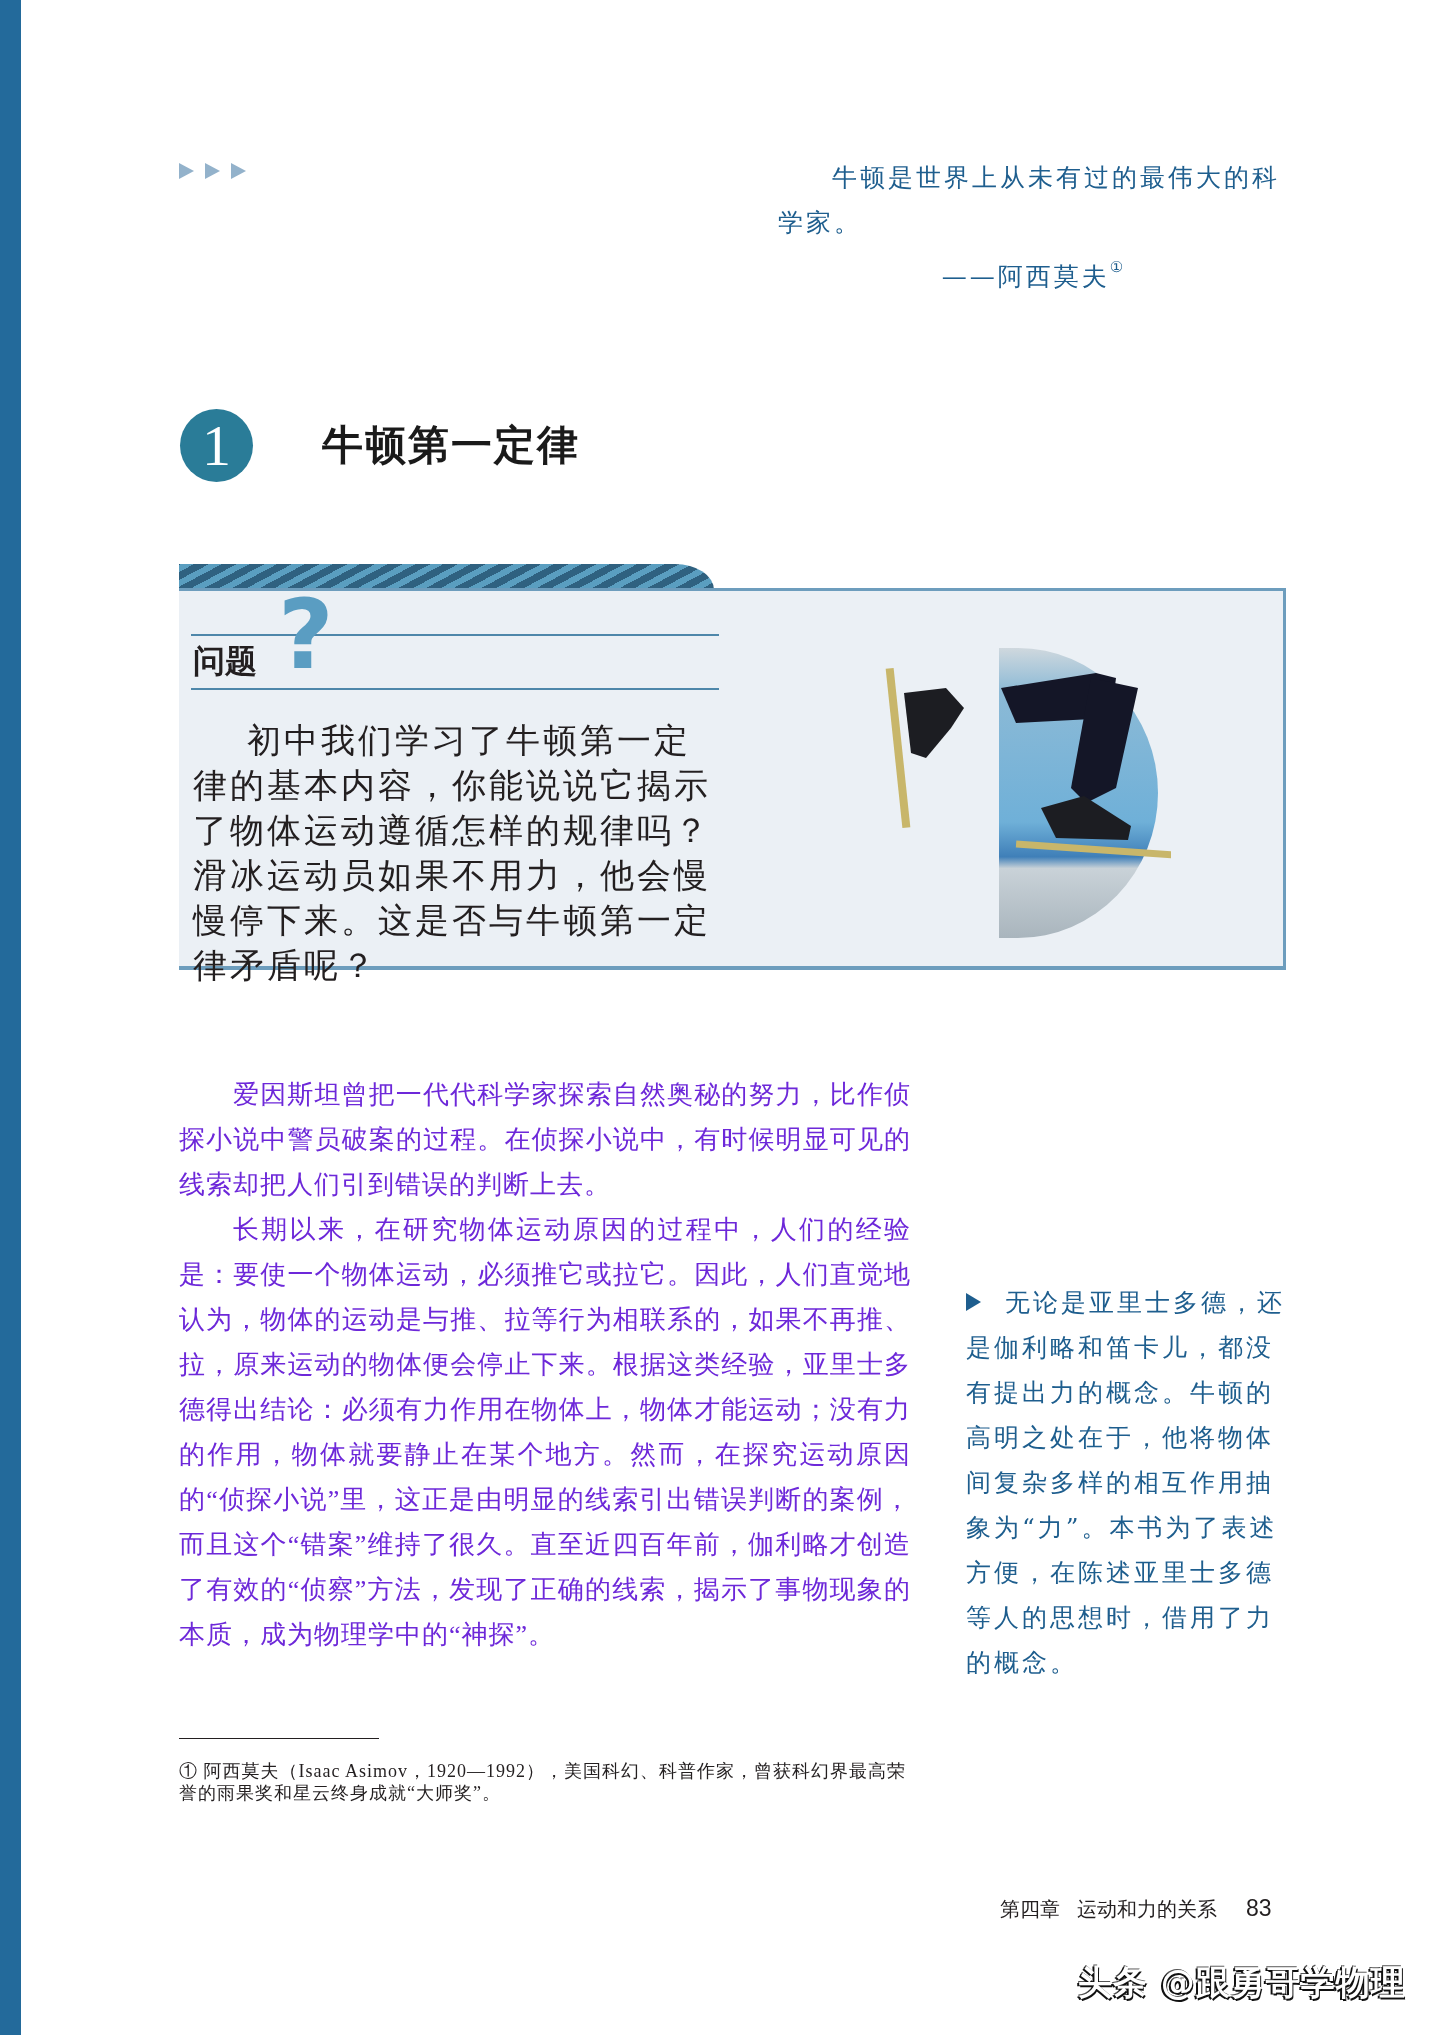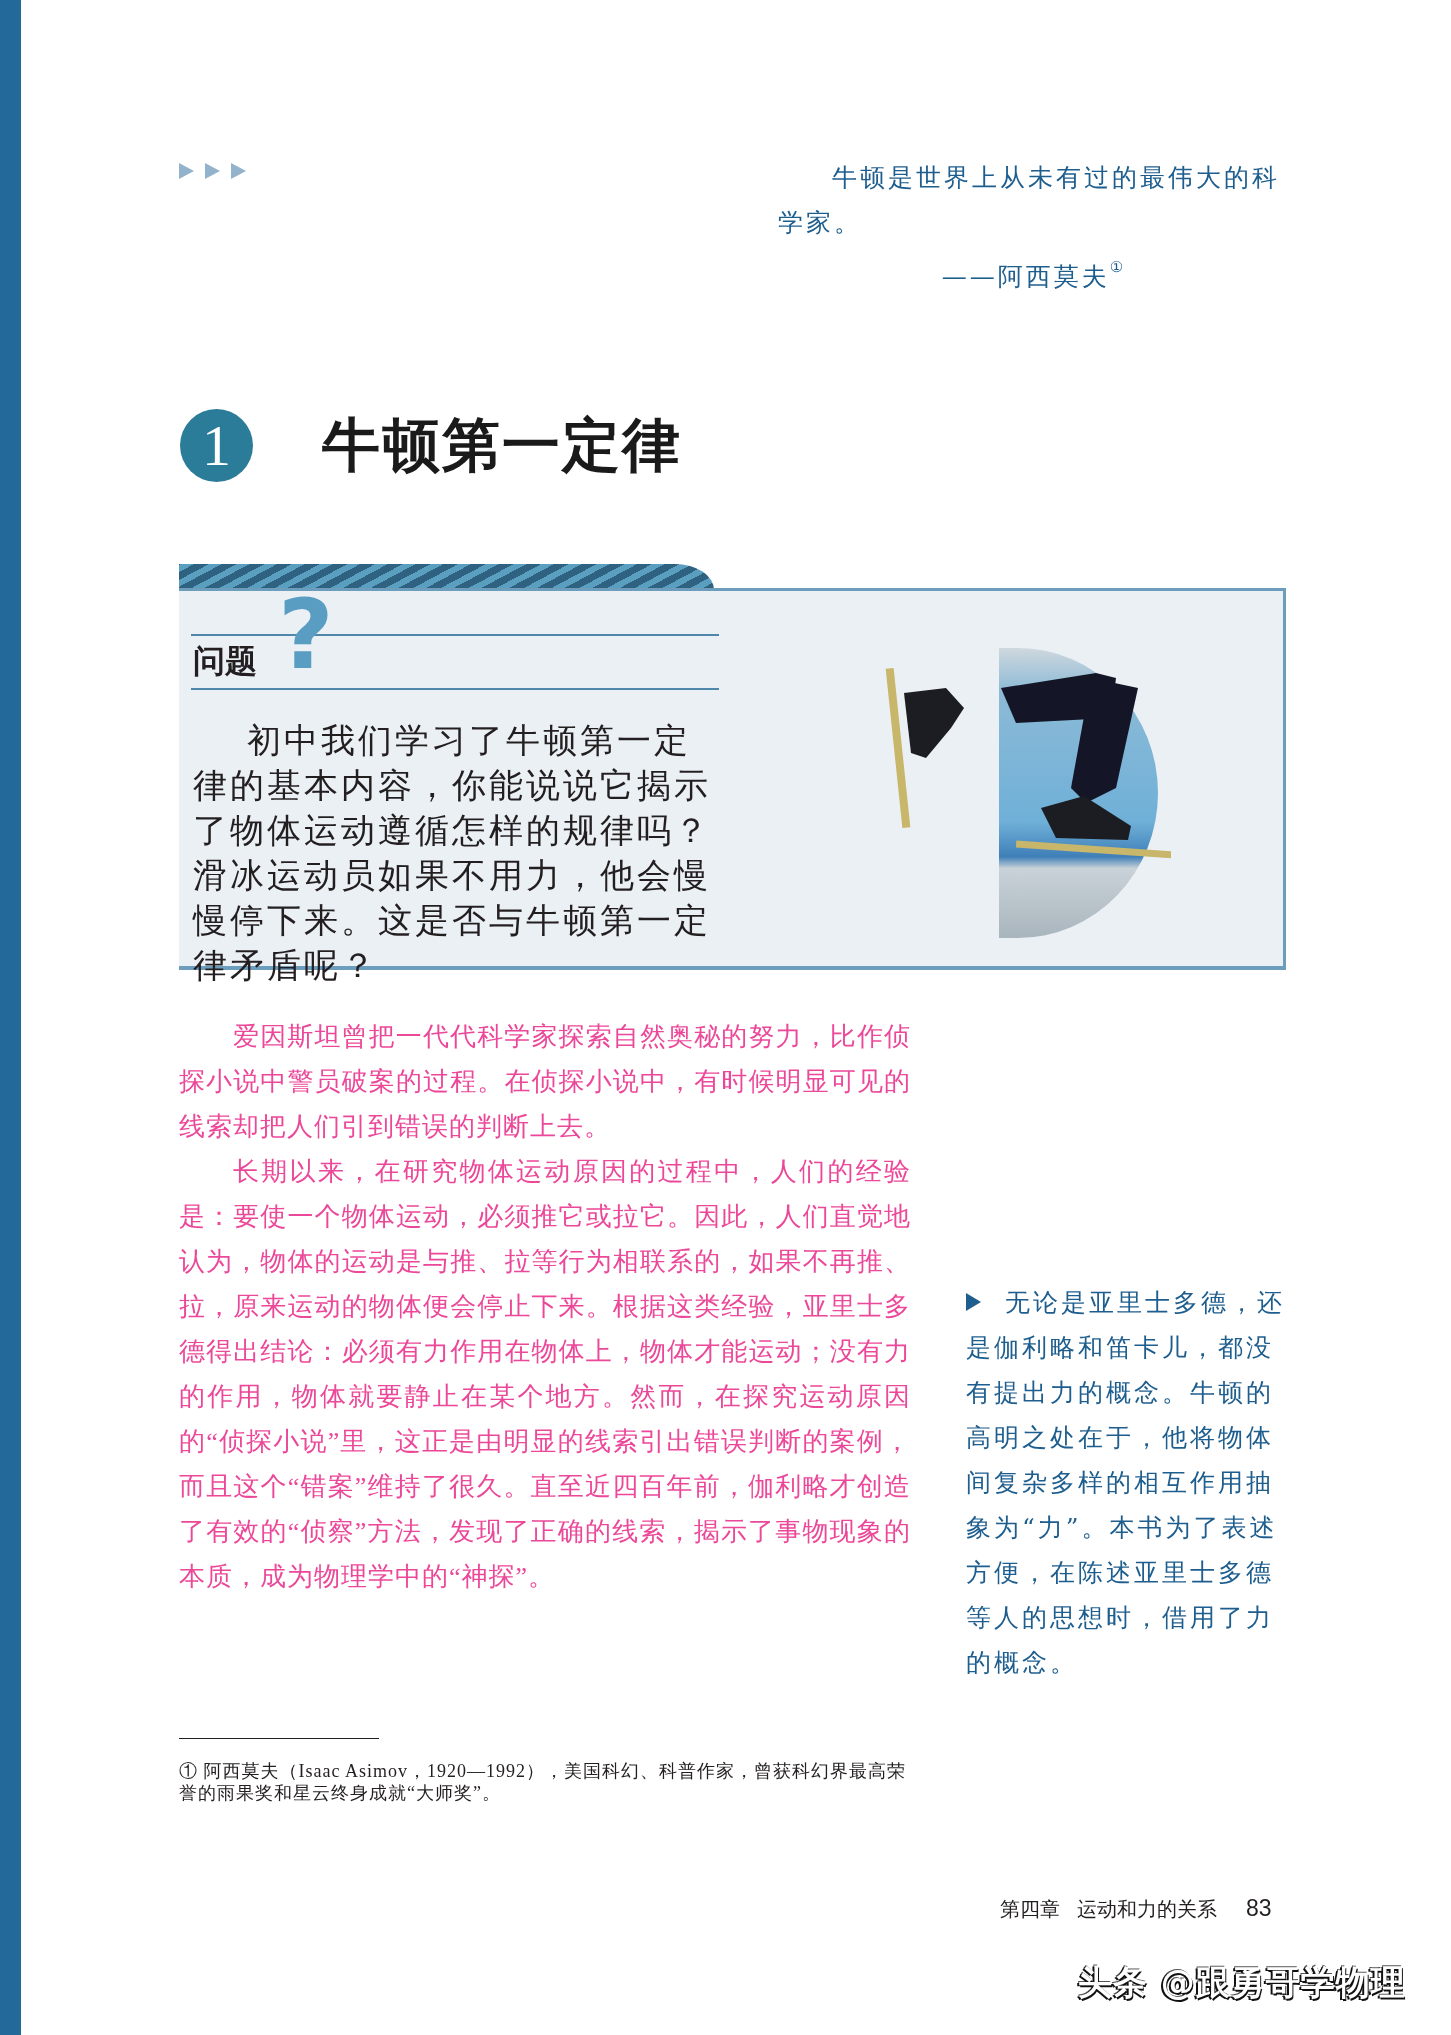--- a/index.html
+++ b/index.html
@@ -29,21 +29,21 @@
   .epigraph .attrib { text-align: center; margin-top: 0; }
   .epigraph sup { font-size: 15px; vertical-align: 13px; }
 
   .sec-num {
     position: absolute; left: 180px; top: 409px; width: 73px; height: 73px;
     border-radius: 50%; background: #2a7c98; color: #ffffff;
     font-family: "Liberation Serif", serif; font-size: 58px; line-height: 73px;
     text-align: center;
   }
   .sec-title {
-    position: absolute; left: 322px; top: 408px; font-size: 58px;
+    position: absolute; left: 322px; top: 408px; font-size: 41px;
     font-weight: bold; letter-spacing: 2px; line-height: 74px;
     font-family: "DejaVu Serif", serif; color: #1a1a1a;
   }
 
   .qbox-band {
     position: absolute; left: 179px; top: 564px; width: 535px; height: 26px;
     border-top-right-radius: 60px 40px;
     background:
       repeating-linear-gradient(-28deg, #2f6180 0 7px, #5a9ec0 7px 13px);
   }
@@ -70,22 +70,22 @@
     position: absolute; left: 193px; top: 718px; width: 527px;
     font-size: 34px; line-height: 45px; letter-spacing: 3px; color: #231f20;
   }
   .q-text p { margin: 0; text-indent: 54px; }
 
   .photo {
     position: absolute; left: 866px; top: 648px; width: 305px; height: 290px;
   }
 
   .body-text {
-    position: absolute; left: 179px; top: 1014px; width: 732px;
-    font-size: 26px; line-height: 45px; letter-spacing: 1px; color: #ec4899;
+    position: absolute; left: 179px; top: 1072px; width: 732px;
+    font-size: 26px; line-height: 45px; letter-spacing: 1px; color: #6d28d9;
     font-family: "Liberation Serif", "DejaVu Serif", serif;
   }
   .body-text p { margin: 0; text-indent: 54px; text-align: justify; }
 
   .sidenote {
     position: absolute; left: 966px; top: 1280px; width: 326px;
     color: #1e5e8e; font-size: 25px; line-height: 45px; letter-spacing: 3px;
   }
   .sidenote .tri {
     display: inline-block; width: 0; height: 0; vertical-align: middle;

